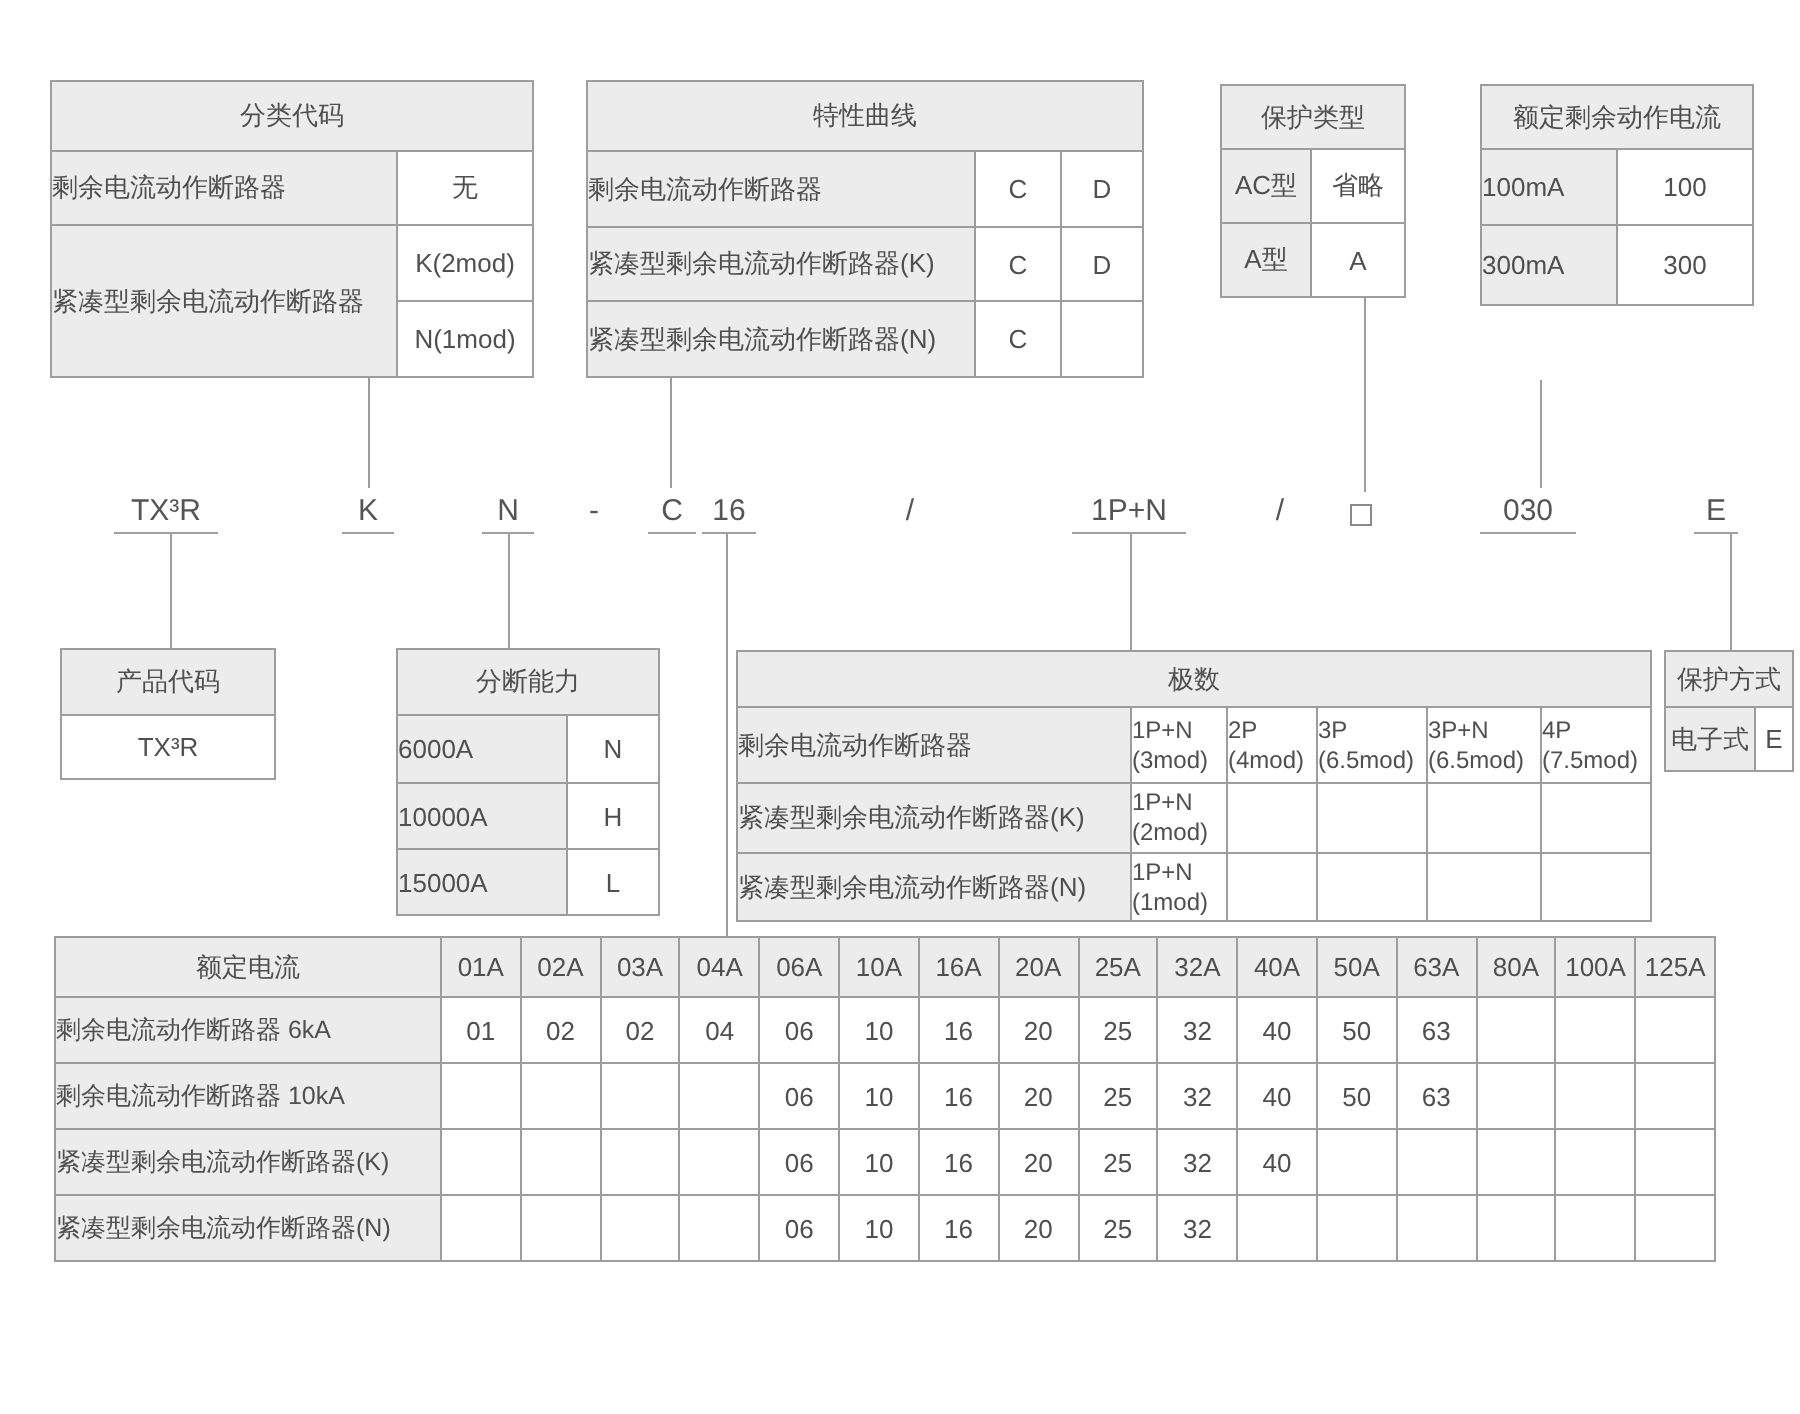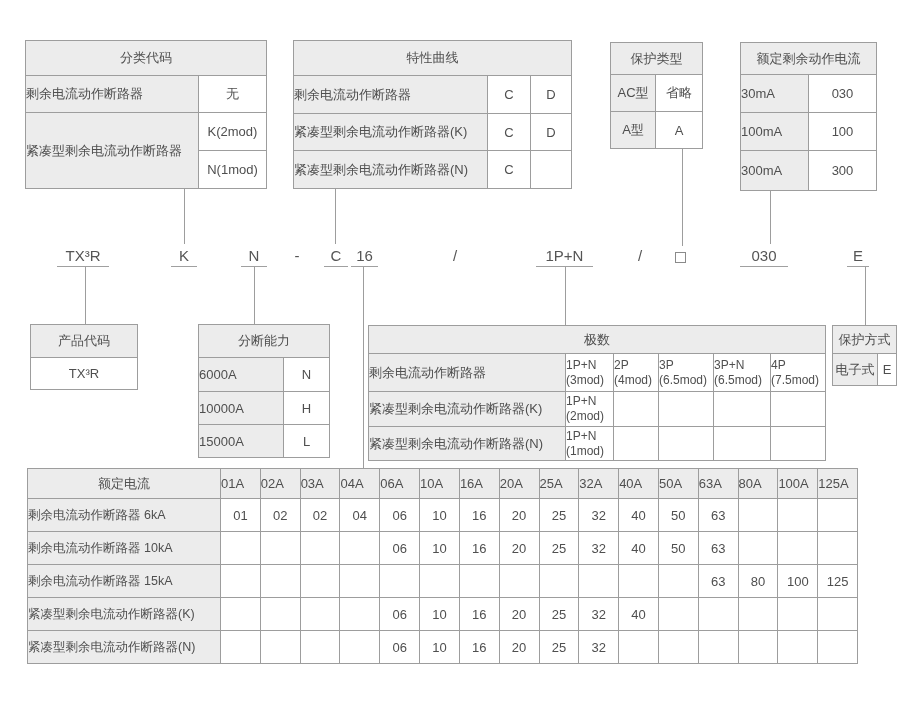--- a/index.html
+++ b/index.html
@@ -8,21 +8,21 @@
     font-family:"Liberation Sans","DejaVu Sans",sans-serif;
     color:#4f4f4f;
   }
   table.tb{border-collapse:collapse;table-layout:fixed;position:absolute;font-size:13px;}
   table.tb td{border:1px solid #9d9d9d;vertical-align:middle;overflow:hidden;padding:0;}
   td.hd{background:#ececec;text-align:center;}
   td.lbl{background:#ececec;text-align:left;padding:0 3px 0 7px;}
   td.val{background:#ffffff;text-align:center;}
   td.pcell{background:#ffffff;text-align:left;padding:0 2px 0 3px;font-size:12px;line-height:1.25;white-space:pre-line;}
   td.ncell{background:#ffffff;text-align:center;font-size:13px;}
-  td.hcell{background:#ececec;font-size:13px;}
+  td.hcell{background:#ececec;text-align:center;font-size:13px;}
   .rh28{height:28px}.rh30{height:30px}.rh32{height:32px}.rh33{height:33px}.rh34{height:34px}
   .rh35{height:35px}.rh37{height:37px}.rh38{height:38px}.rh40{height:40px}
   .t1{left:25px;top:40px;width:242px;padding-left:12px;}
   .t2{left:293px;top:40px;width:279px;}
   .t3{left:610px;top:42px;width:93px;}
   .t4{left:740px;top:42px;width:137px;}
   .t5{left:30px;top:324px;width:108px;padding-left:17px;}
   .t6{left:198px;top:324px;width:132px;}
   .t7{left:368px;top:325px;width:457px;border-radius:29px;}
   .t7 td.lbl{font-size:13px;}
@@ -115,24 +115,20 @@
   <table class="tb t4">
     <colgroup>
         <col style="width:68px">
         <col>
       </colgroup>
     <tbody>
         <tr class="rh32">
           <td colspan="2" class="hd">额定剩余动作电流</td>
         </tr>
     <tr class="rh38">
-      <td class="lbl">30mA</td>
-      <td class="val">030</td>
-    </tr>
-    <tr class="rh38">
       <td class="lbl">100mA</td>
       <td class="val">100</td>
     </tr>
     <tr class="rh40">
       <td class="lbl">300mA</td>
       <td class="val">300</td>
     </tr>
   </tbody>
     </table>
 
@@ -313,39 +309,20 @@
           <td class="ncell">25</td>
           <td class="ncell">32</td>
           <td class="ncell">40</td>
           <td class="ncell">50</td>
           <td class="ncell">63</td>
           <td class="ncell"></td>
           <td class="ncell"></td>
           <td class="ncell"></td>
         </tr>
     <tr class="rh33">
-      <td class="lbl">剩余电流动作断路器 15kA</td>
-    <td class="ncell"></td>
-          <td class="ncell"></td>
-          <td class="ncell"></td>
-          <td class="ncell"></td>
-          <td class="ncell"></td>
-          <td class="ncell"></td>
-          <td class="ncell"></td>
-          <td class="ncell"></td>
-          <td class="ncell"></td>
-          <td class="ncell"></td>
-          <td class="ncell"></td>
-          <td class="ncell"></td>
-          <td class="ncell">63</td>
-          <td class="ncell">80</td>
-          <td class="ncell">100</td>
-          <td class="ncell">125</td>
-        </tr>
-    <tr class="rh33">
       <td class="lbl">紧凑型剩余电流动作断路器(K)</td>
     <td class="ncell"></td>
           <td class="ncell"></td>
           <td class="ncell"></td>
           <td class="ncell"></td>
           <td class="ncell">06</td>
           <td class="ncell">10</td>
           <td class="ncell">16</td>
           <td class="ncell">20</td>
           <td class="ncell">25</td>

